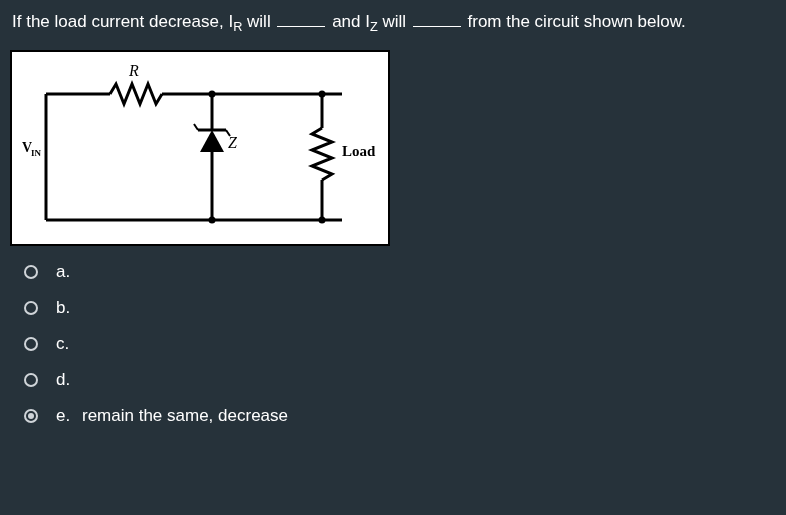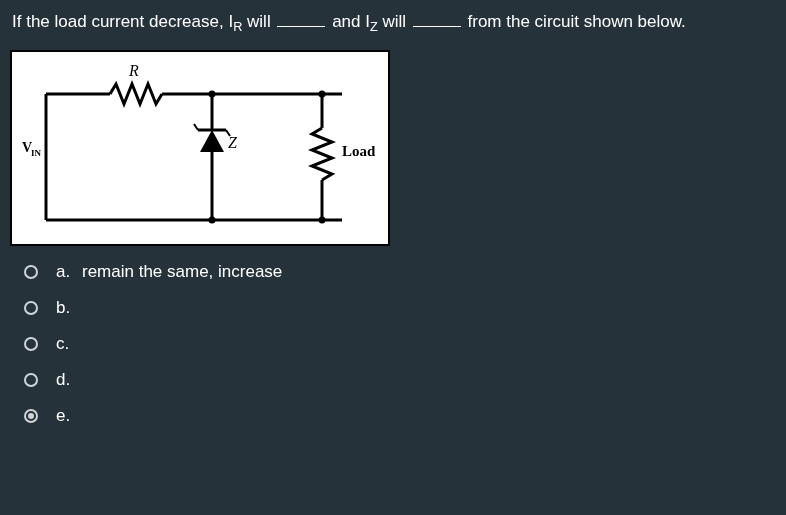--- a/index.html
+++ b/index.html
@@ -110,31 +110,31 @@
     <circle cx="310" cy="42" r="3.5" fill="#000"></circle>
     <circle cx="200" cy="168" r="3.5" fill="#000"></circle>
     <circle cx="310" cy="168" r="3.5" fill="#000"></circle>
   </svg>
 </div>
 
 <div class="answers">
   <div class="answer-row">
     <div class="radio"></div>
     <span class="answer-letter">a.</span>
-    <span class="answer-text">remain the same, increase</span>
   </div>
   <div class="answer-row">
     <div class="radio"></div>
     <span class="answer-letter">b.</span>
   </div>
   <div class="answer-row">
     <div class="radio"></div>
     <span class="answer-letter">c.</span>
   </div>
   <div class="answer-row">
     <div class="radio"></div>
     <span class="answer-letter">d.</span>
   </div>
   <div class="answer-row">
     <div class="radio selected"></div>
     <span class="answer-letter">e.</span>
+    <span class="answer-text">remain the same, decrease</span>
   </div>
 </div>
 
 </body></html>

